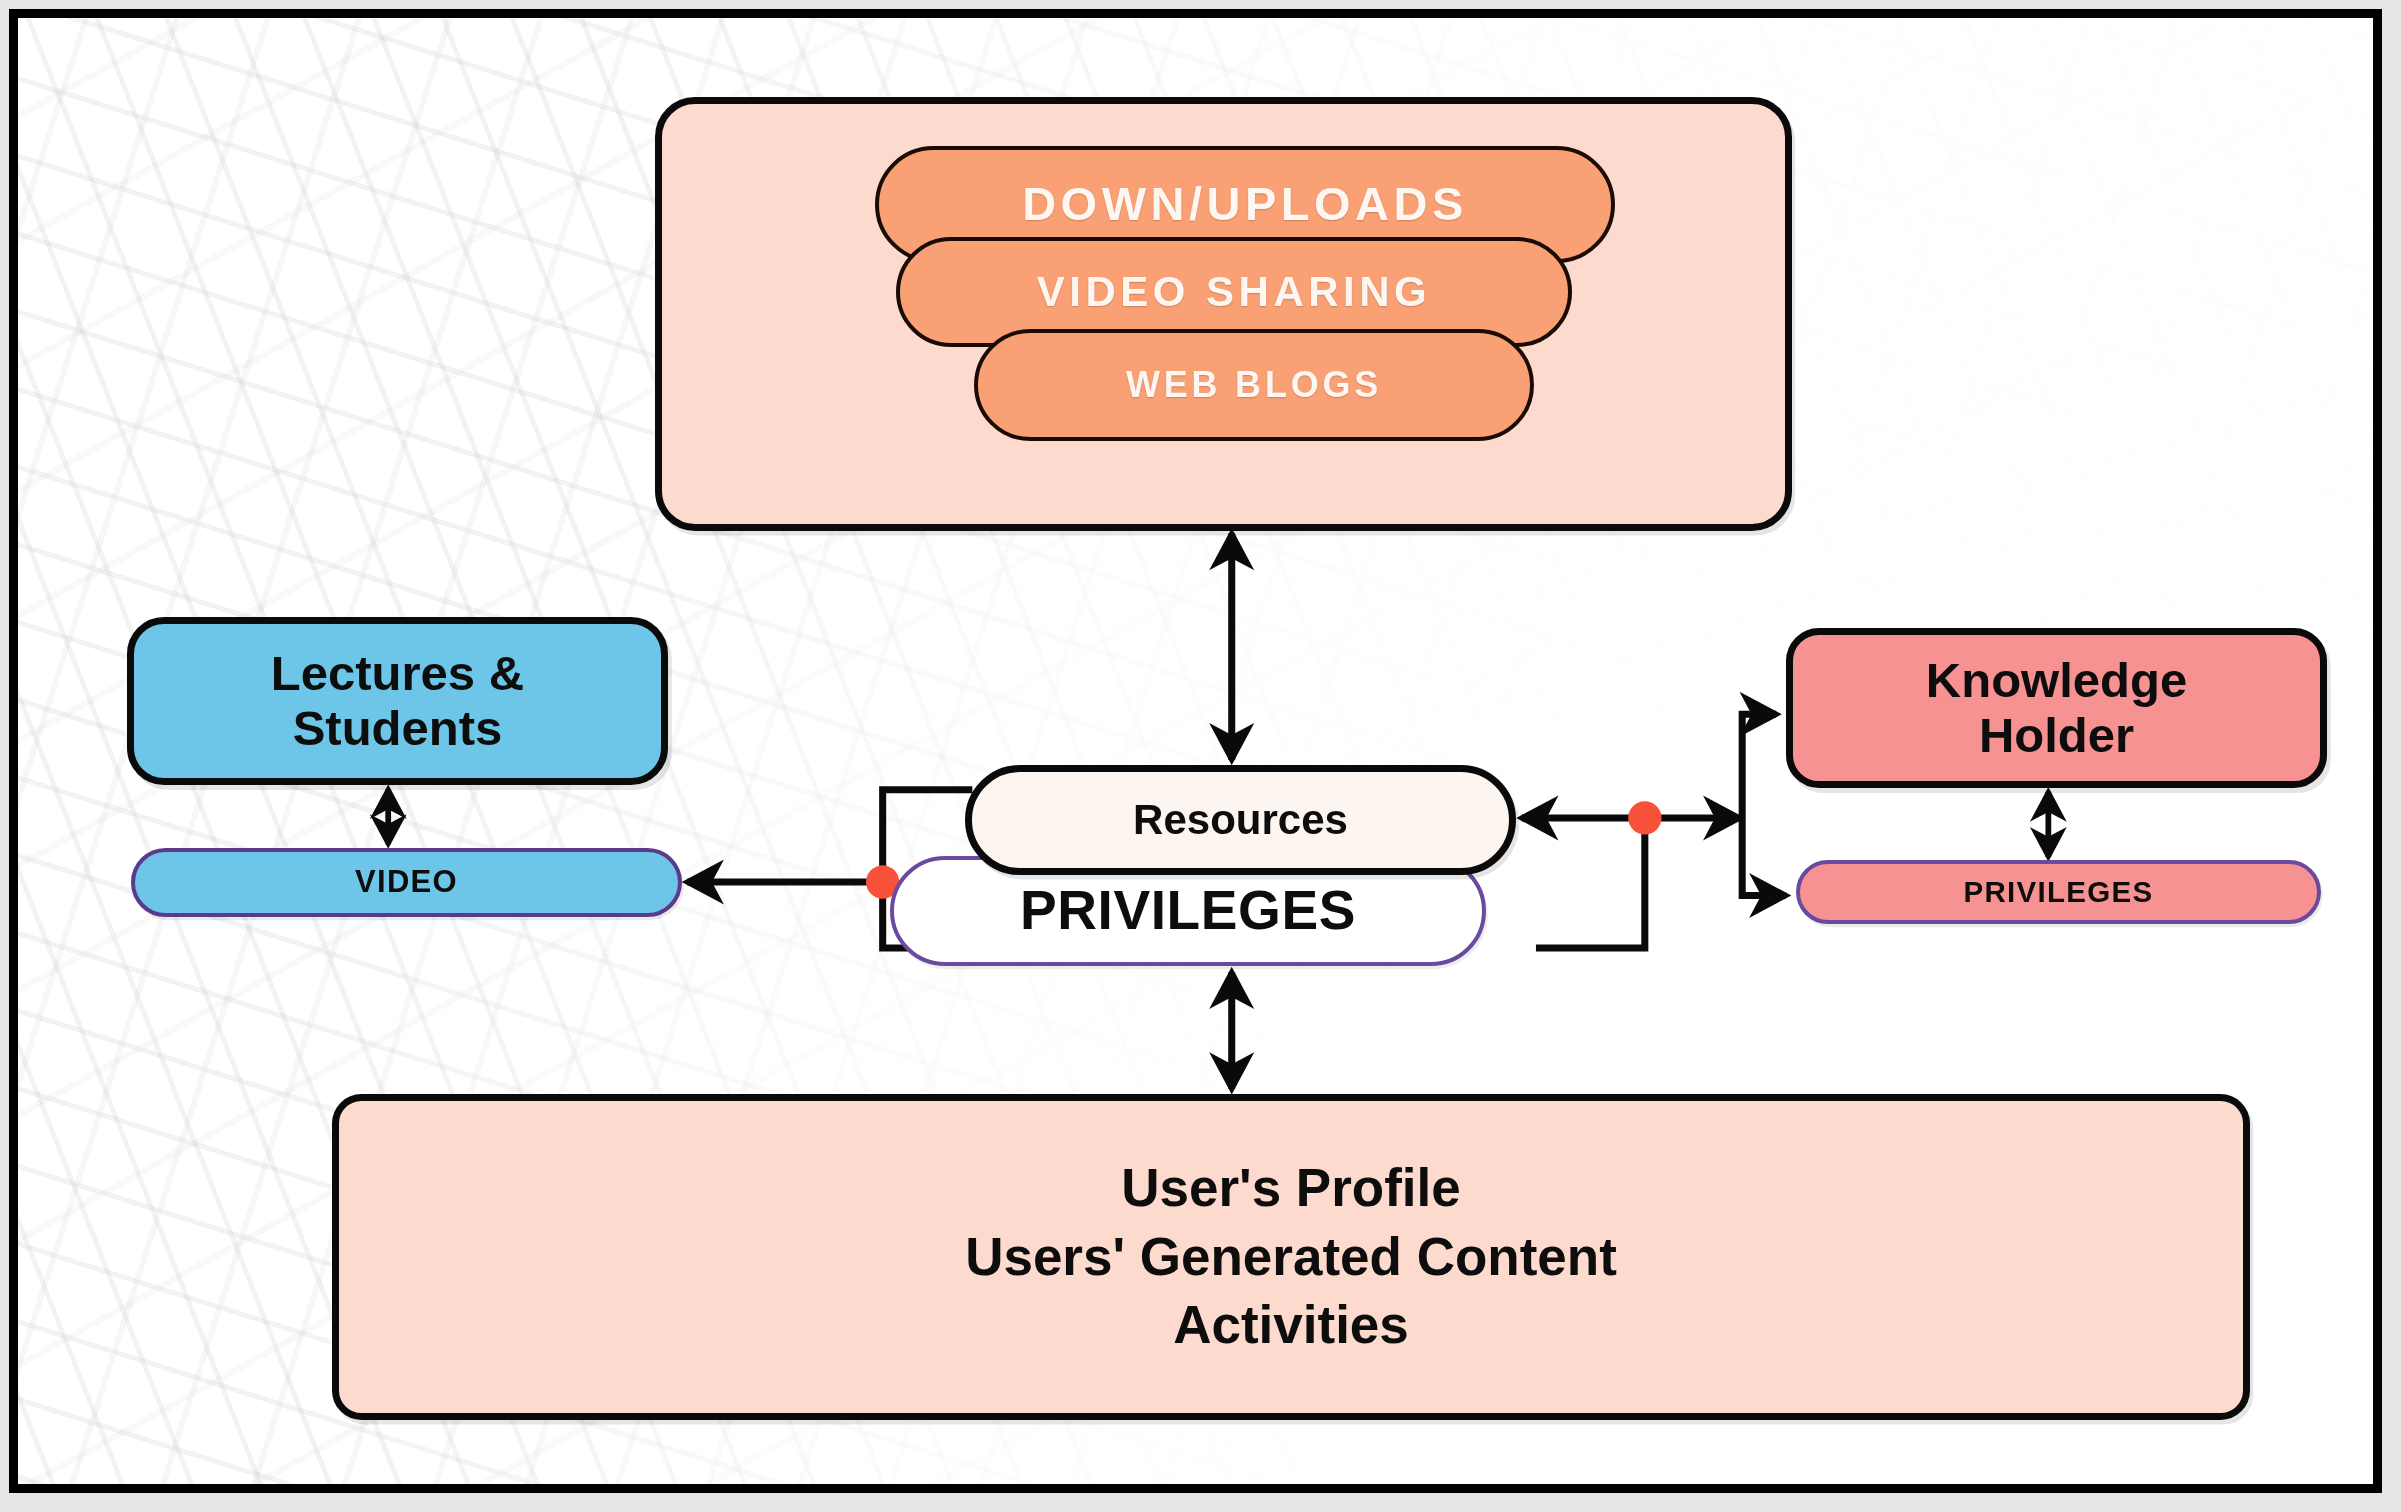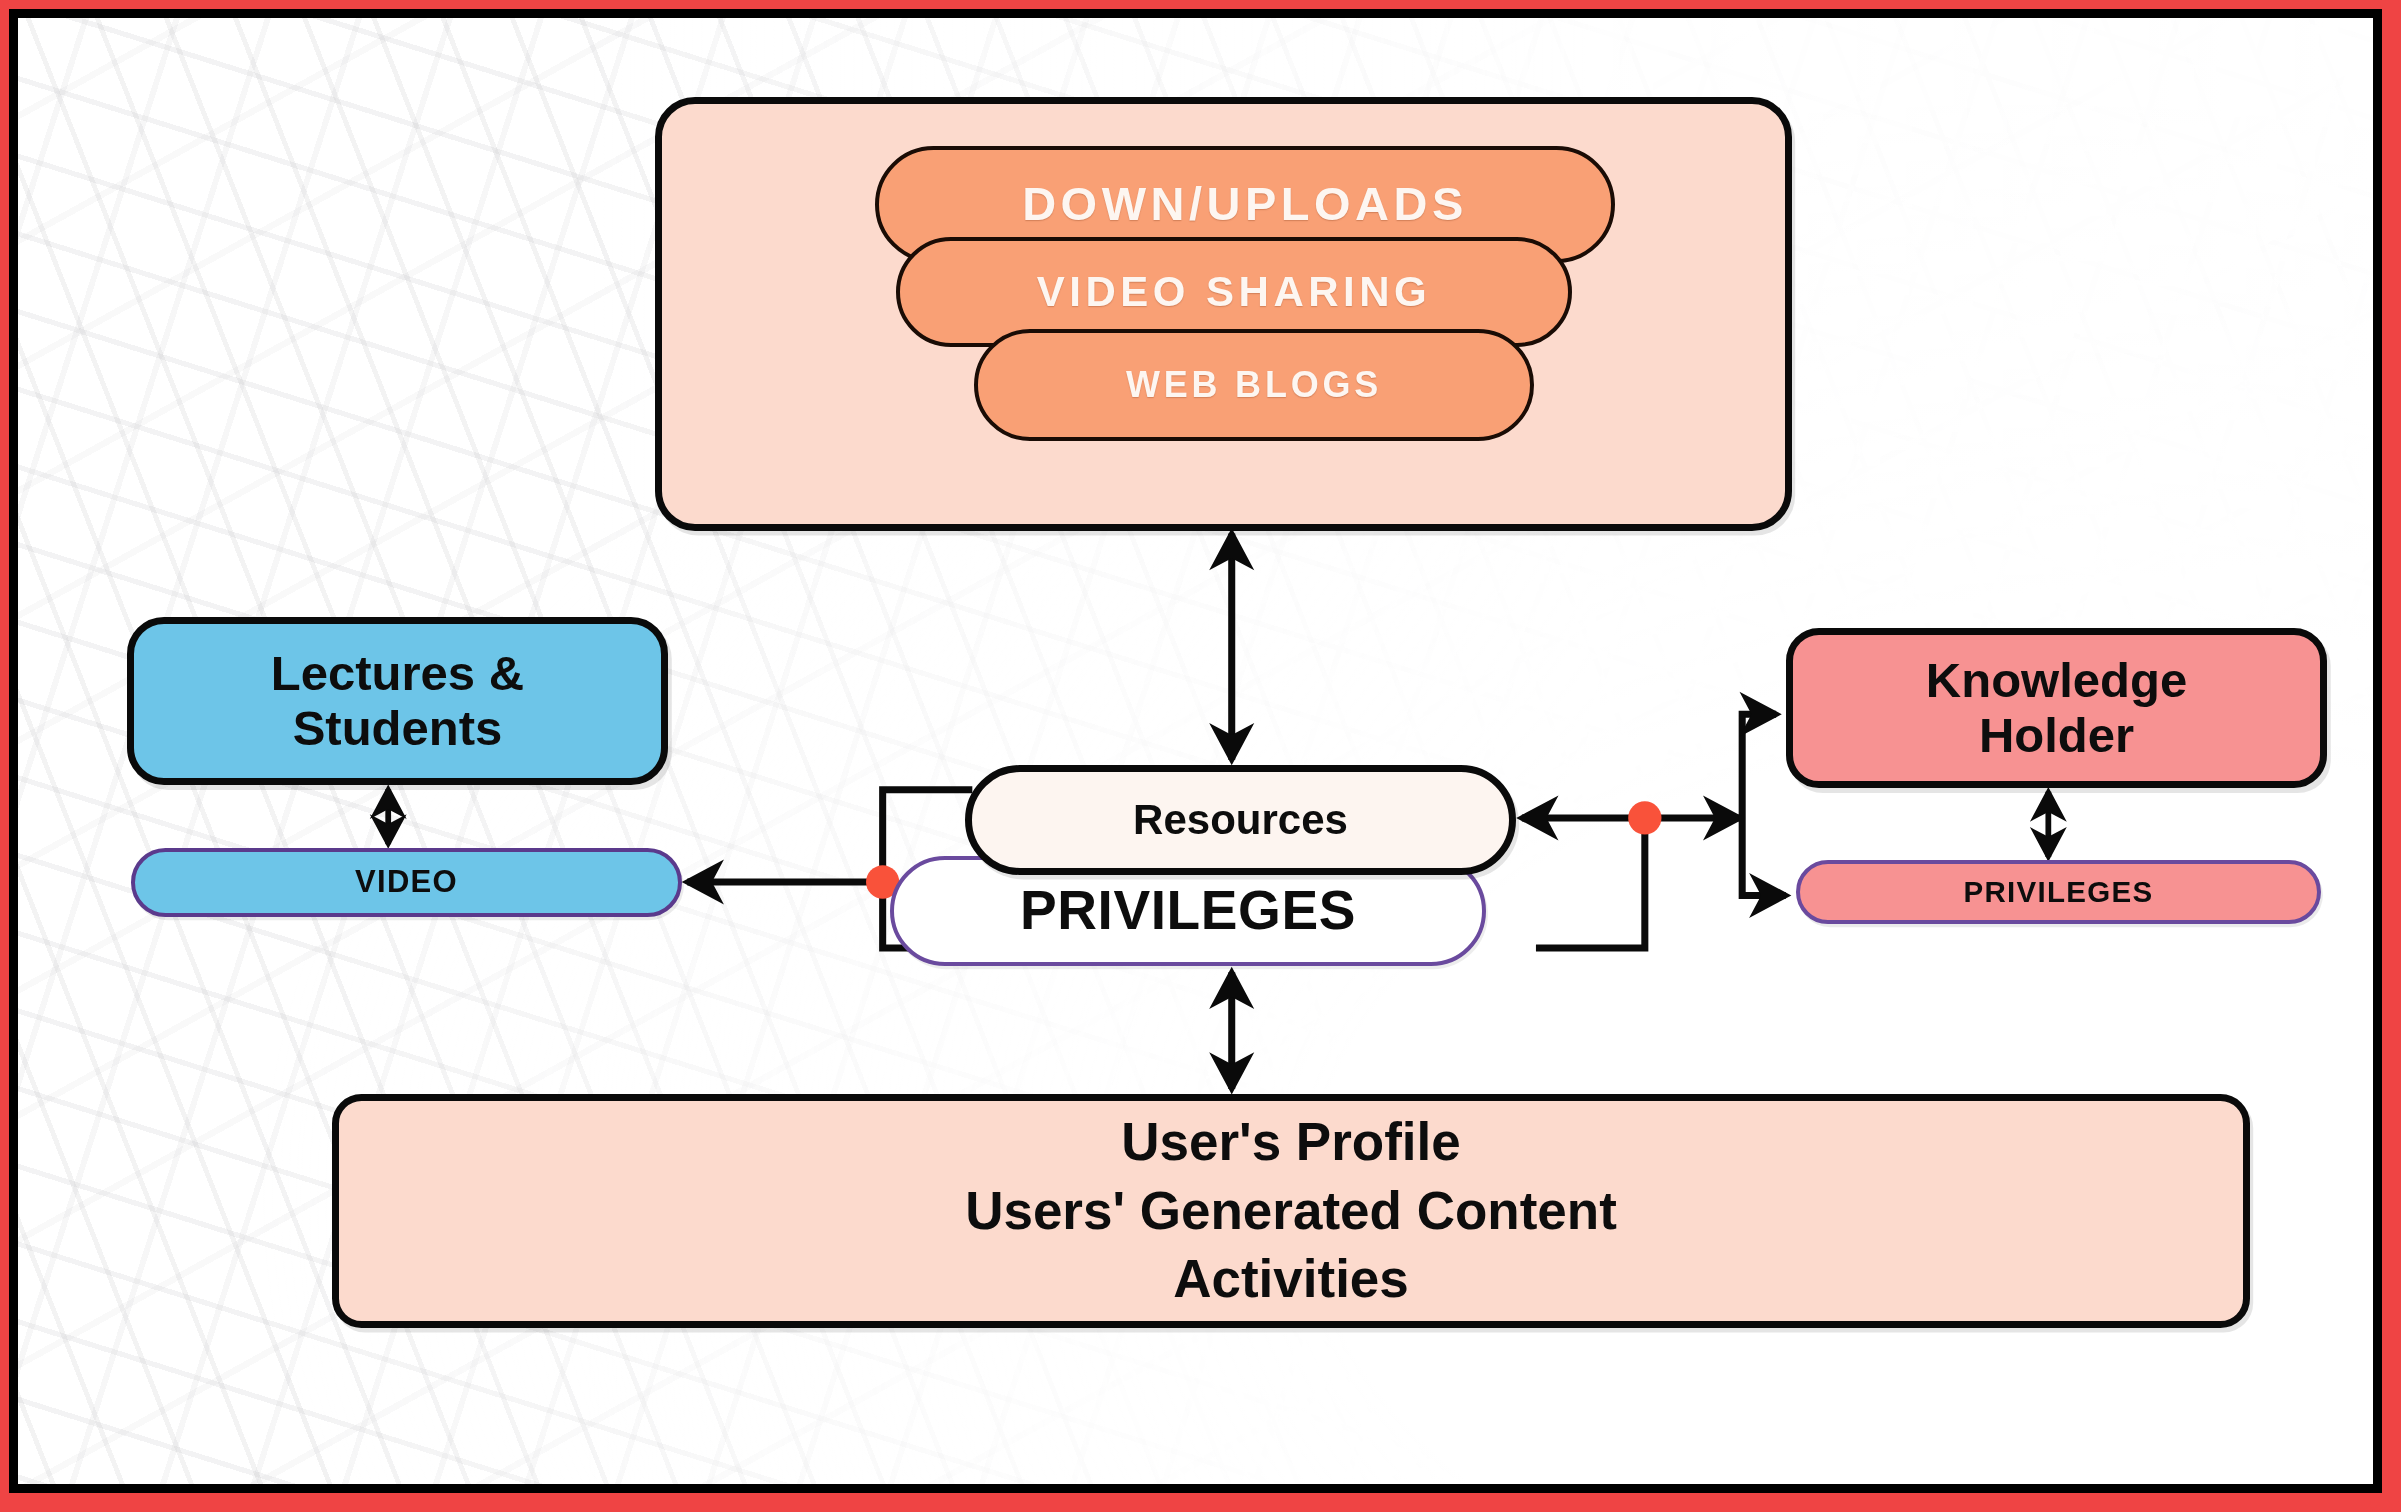--- a/index.html
+++ b/index.html
@@ -4,21 +4,21 @@
 <style>
   html, body {
     margin: 0;
     padding: 0;
     background: #ffffff;
   }
   #stage {
     position: relative;
     width: 2401px;
     height: 1512px;
-    background: #ef4444;
+    background: #e5e5e5;
     overflow: hidden;
     font-family: "Liberation Sans", sans-serif;
   }
 
   
   #frame {
     position: absolute;
     left: 9px;
     top: 9px;
     width: 2373px;
@@ -217,21 +217,21 @@
     font-size: 29.5px;
     letter-spacing: 1.3px;
     box-shadow: 1.9px 3.2px 0 rgba(0,0,0,0.08);
   }
 
   
   #node-profile {
     left: 314px;
     top: 1076px;
     width: 1918px;
-    height: 234px;
+    height: 326px;
     background: #FCDACD;
     border: 7px solid #0a0a0a;
     border-radius: 29.5px;
     font-size: 53px;
     flex-direction: column;
     line-height: 1.30;
     box-shadow: 3.2px 4.5px 0 rgba(0,0,0,0.10);
   }
 
   

